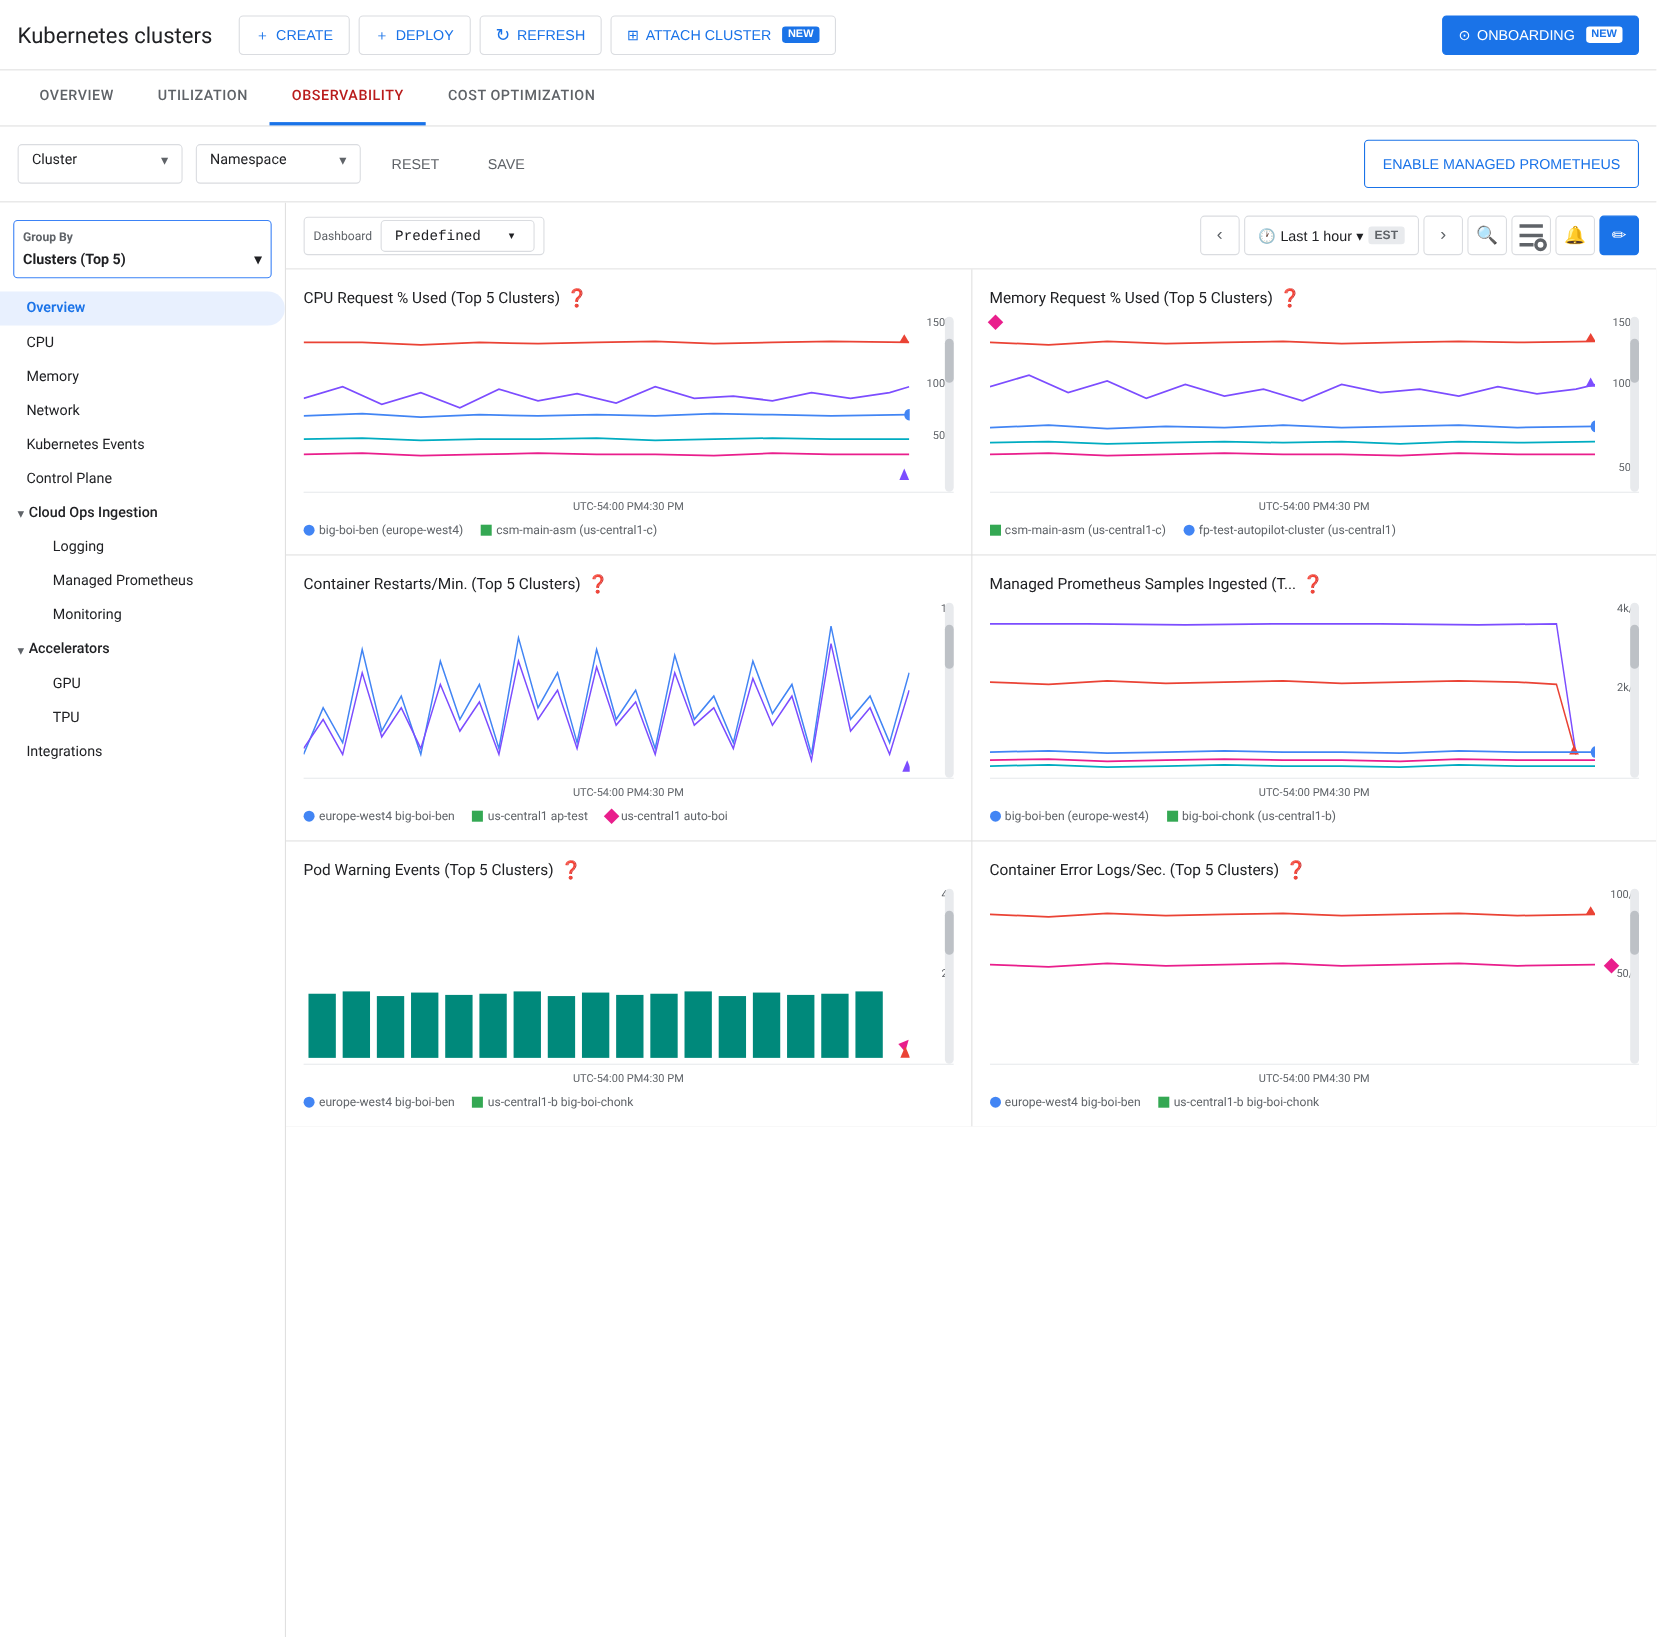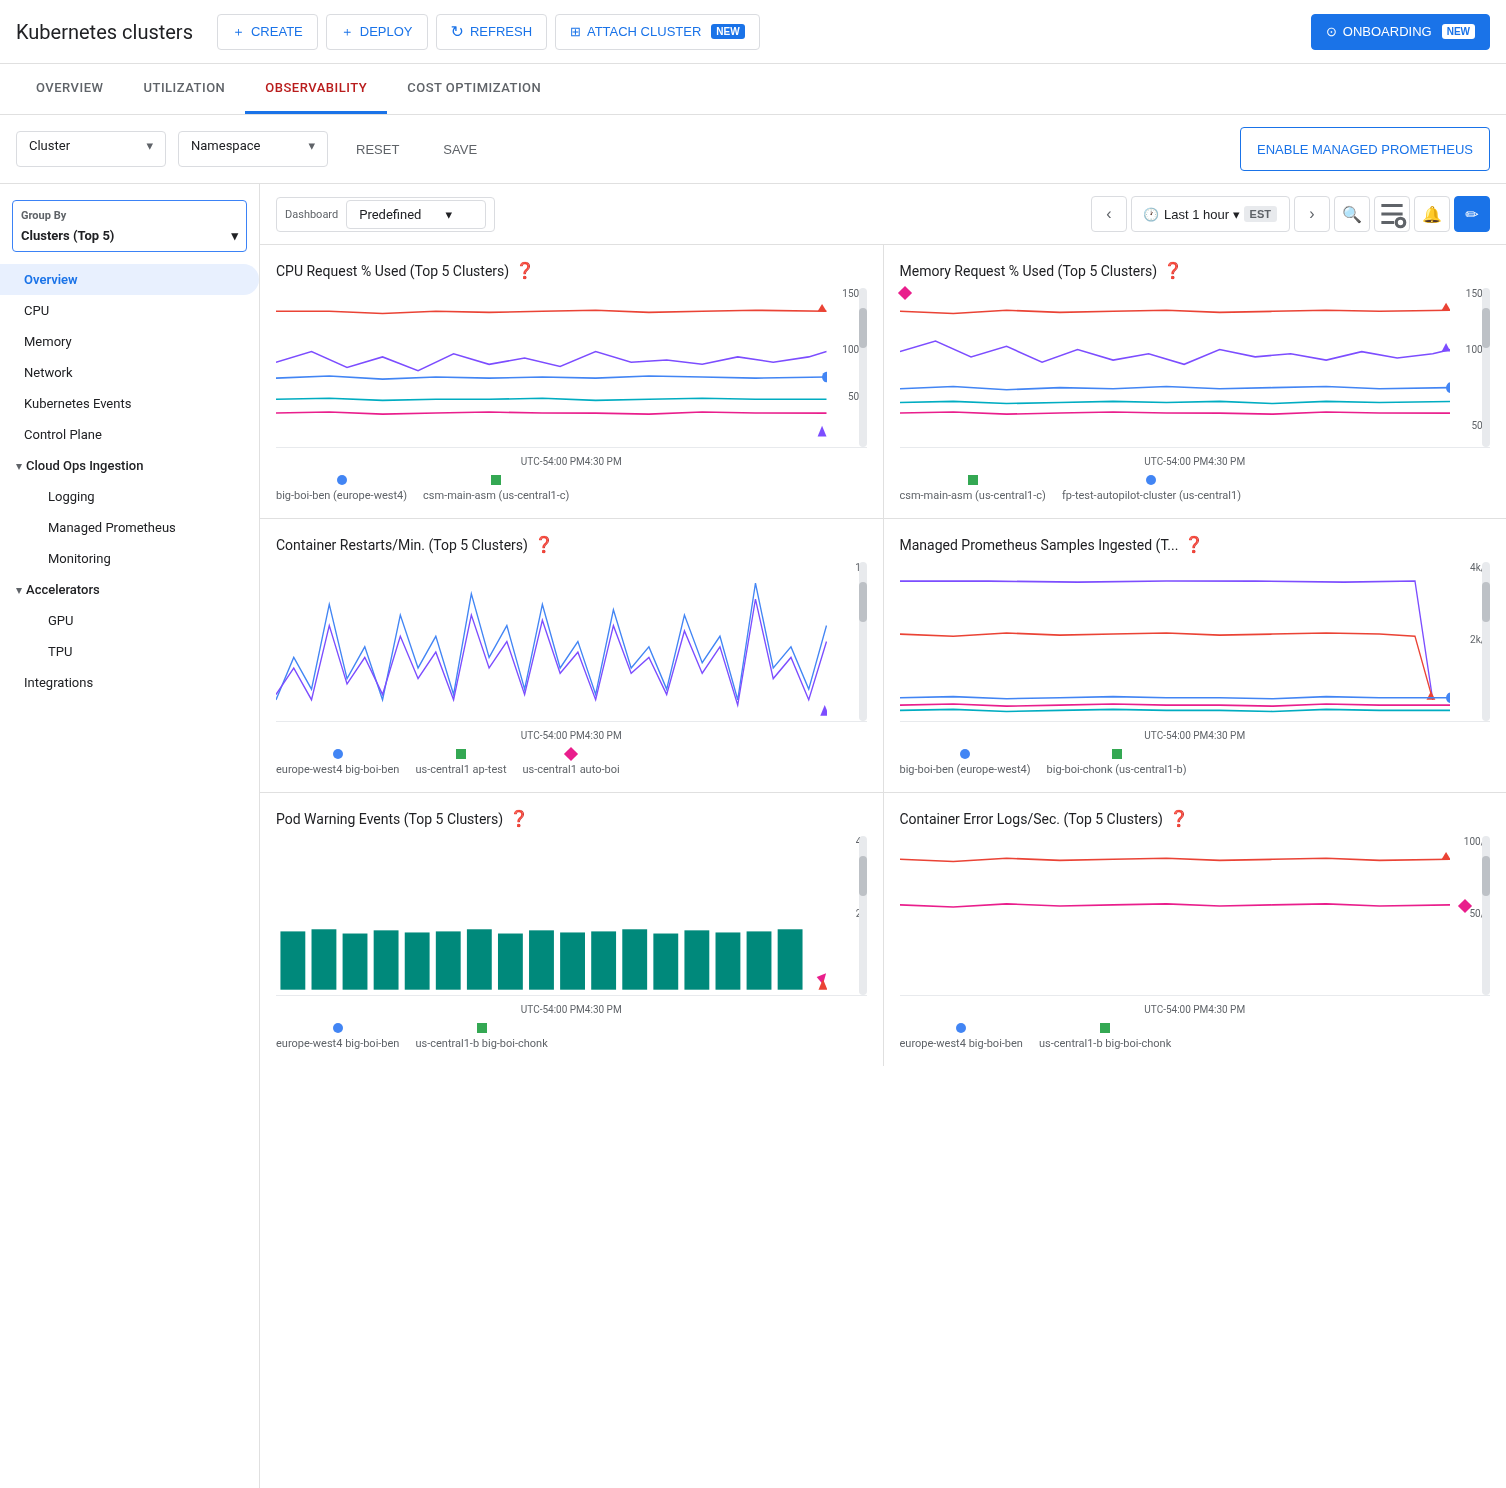--- a/index.html
+++ b/index.html
@@ -33,37 +33,37 @@
     .sidebar { width: 260px; flex-shrink: 0; border-right: 1px solid #e0e0e0; overflow-y: auto; padding: 8px 0; }
     .sidebar-nav-item { padding: 8px 24px; cursor: pointer; font-size: 13px; color: #202124; display: flex; align-items: center; gap: 8px; }
     .sidebar-nav-item.active { background: #e8f0fe; color: #1a73e8; font-weight: 600; border-radius: 0 20px 20px 0; }
     .sidebar-section { padding: 8px 16px; cursor: pointer; display: flex; align-items: center; gap: 4px; font-size: 13px; color: #202124; font-weight: 500; }
     .sidebar-child { padding: 8px 16px 8px 48px; cursor: pointer; font-size: 13px; color: #202124; }
     .chevron { font-size: 12px; color: #5f6368; }
 
     
     .dashboard { flex: 1; overflow-y: auto; }
     .dashboard-header { display: flex; align-items: center; padding: 12px 16px; gap: 12px; border-bottom: 1px solid #e0e0e0; }
-    .dashboard-select { display: flex; align-items: center; gap: 24px; border: 1px solid #dadce0; border-radius: 4px; padding: 6px 12px; cursor: pointer; font-size: 13px; min-width: 140px; }
+    .dashboard-select { display: flex; align-items: center; gap: 24px; border: 1px solid #dadce0; border-radius: 4px; padding: 6px 12px; cursor: pointer; font-size: 13px; min-width: 140px; font-family: Liberation Mono, monospace; }
     .time-controls { display: flex; align-items: center; gap: 4px; margin-left: auto; }
     .time-btn { display: flex; align-items: center; gap: 4px; border: 1px solid #dadce0; border-radius: 4px; padding: 6px 12px; cursor: pointer; font-size: 13px; color: #202124; background: #fff; height: 36px; }
     .est-badge { background: #e8eaed; color: #5f6368; font-size: 11px; font-weight: 600; padding: 2px 6px; border-radius: 3px; }
     .icon-btn { width: 36px; height: 36px; display: flex; align-items: center; justify-content: center; border: 1px solid #dadce0; border-radius: 4px; cursor: pointer; background: #fff; font-size: 16px; color: #5f6368; }
     .icon-btn.blue { background: #1a73e8; color: #fff; border-color: #1a73e8; }
 
     
     .charts-grid { display: grid; grid-template-columns: 1fr 1fr; gap: 1px; background: #e0e0e0; padding: 0; }
     .chart-card { background: #fff; padding: 16px; }
     .chart-title { display: flex; align-items: center; gap: 6px; font-size: 14px; color: #202124; margin-bottom: 8px; }
     .chart-title .help-icon { color: #5f6368; font-size: 16px; cursor: pointer; }
     .chart-area { position: relative; height: 160px; border-bottom: 1px solid #e8eaed; margin-bottom: 8px; }
     .chart-y-label { position: absolute; right: 0; font-size: 10px; color: #5f6368; }
     .chart-x-labels { display: flex; justify-content: center; font-size: 10px; color: #5f6368; margin-top: 4px; margin-bottom: 8px; padding: 0 2px; }
     .chart-legend { display: flex; flex-wrap: wrap; gap: 4px 16px; font-size: 11px; color: #5f6368; }
-    .legend-item { display: flex; align-items: center; gap: 4px; flex-direction: column; }
+    .legend-item { display: flex; align-items: center; gap: 4px; }
     .legend-dot { width: 10px; height: 10px; border-radius: 50%; flex-shrink: 0; }
     .legend-sq { width: 10px; height: 10px; flex-shrink: 0; }
     .legend-diamond { width: 10px; height: 10px; transform: rotate(45deg); flex-shrink: 0; }
     .chart-scroll { width: 8px; background: #e8eaed; border-radius: 4px; position: absolute; right: 0; top: 0; bottom: 0; }
     .chart-scroll-thumb { width: 8px; height: 40px; background: #bdc1c6; border-radius: 4px; position: absolute; top: 20px; }
     svg { width: 100%; height: 100%; }
 
     
     .sidebar-groupby { margin: 8px 12px 12px; border: 1px solid #3b82f6; border-radius: 4px; padding: 8px; font-weight: bold; }
     .sidebar-groupby-label { font-size: 11px; color: #5f6368; margin-bottom: 6px; }

